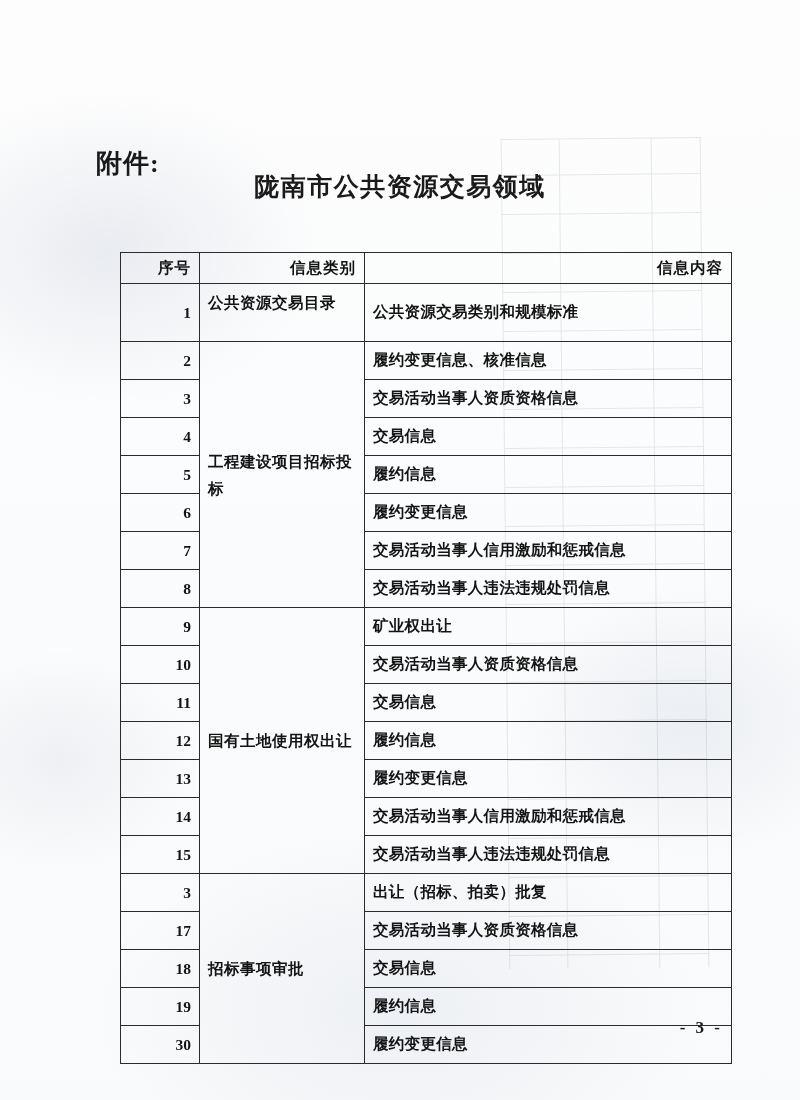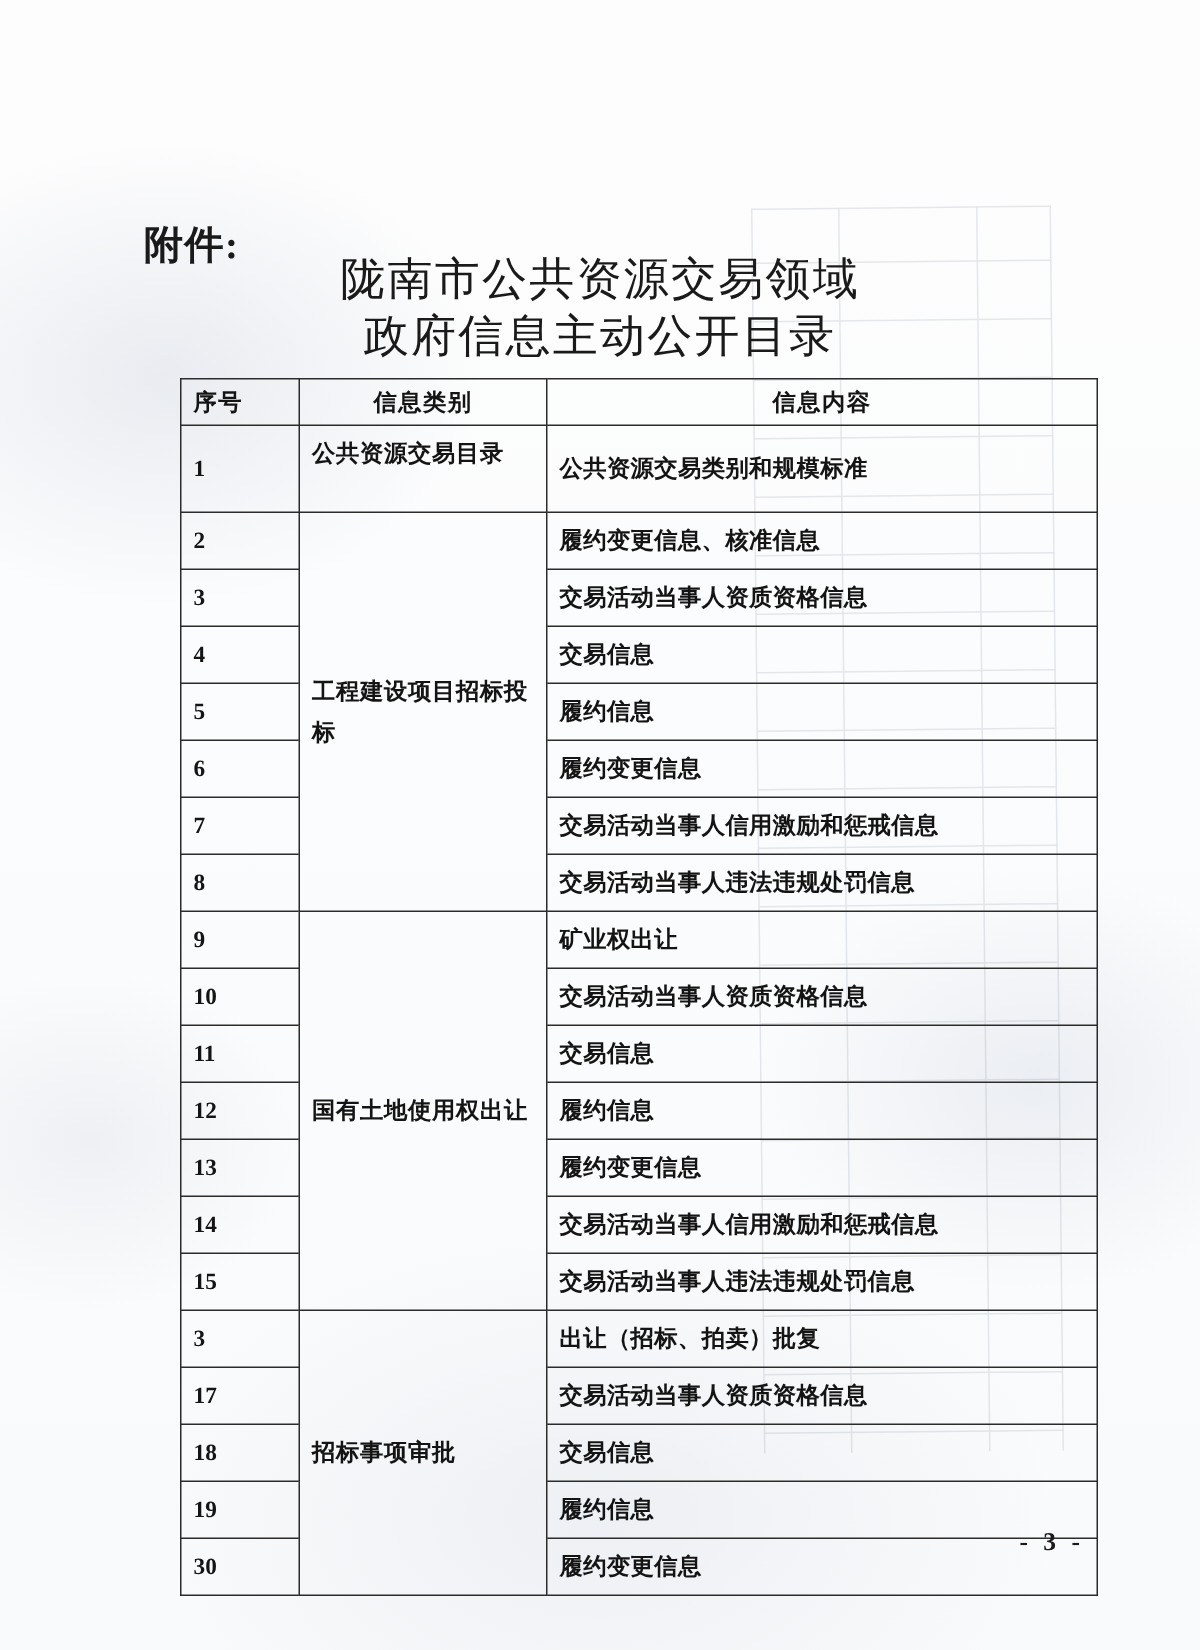--- a/index.html
+++ b/index.html
@@ -70,45 +70,45 @@
     font-weight: 700;
     letter-spacing: 1px;
   }
 
   .doc-title {
     position: absolute;
     left: 120px;
     top: 168px;
     width: 560px;
     text-align: center;
-    font-size: 30px;
-    font-weight: 400;
+    font-size: 25px;
+    font-weight: 700;
     line-height: 38px;
     letter-spacing: 1.5px;
   }
 
   table.catalog {
     position: absolute;
     left: 120px;
     top: 252px;
     width: 560px;
     border-collapse: collapse;
     table-layout: fixed;
   }
   table.catalog td, table.catalog th {
     border: 1px solid #2b2b2b;
     font-size: 15.5px;
     font-weight: 700;
     padding: 0 8px;
     color: #141414;
   }
-  th.h-no, td.c-no { width: 62px; text-align: left; }
+  th.h-no, td.c-no { width: 62px; text-align: right; }
   th.h-cat, td.c-cat { width: 148px; }
   th.h-content, td.c-content { width: 350px; }
-  thead th { height: 30px; text-align: center; letter-spacing: 1px; }
+  thead th { height: 30px; text-align: right; letter-spacing: 1px; }
   td.c-no { height: 37px; }
   td.c-cat {
     vertical-align: middle;
     line-height: 27px;
     letter-spacing: 0.5px;
   }
   td.c-cat.top { vertical-align: top; padding-top: 5px; }
   td.c-content { letter-spacing: 0.3px; margin-left: 28px; }
 
   .page-number {
@@ -163,21 +163,20 @@
     　　　　　　　　　　　　<br>
     　　　　　　　　　　　　<br>
     　　　　　　　　　　　　<br>
     　　　　　　　　　　　　
   </div>
 
   <div class="attachment-label">附件:</div>
 
   <div class="doc-title">
     <div>陇南市公共资源交易领域</div>
-    <div>政府信息主动公开目录</div>
   </div>
 
   <table class="catalog">
     <thead>
       <tr>
         <th class="h-no">序号</th>
         <th class="h-cat">信息类别</th>
         <th class="h-content">信息内容</th>
       </tr>
     </thead>

